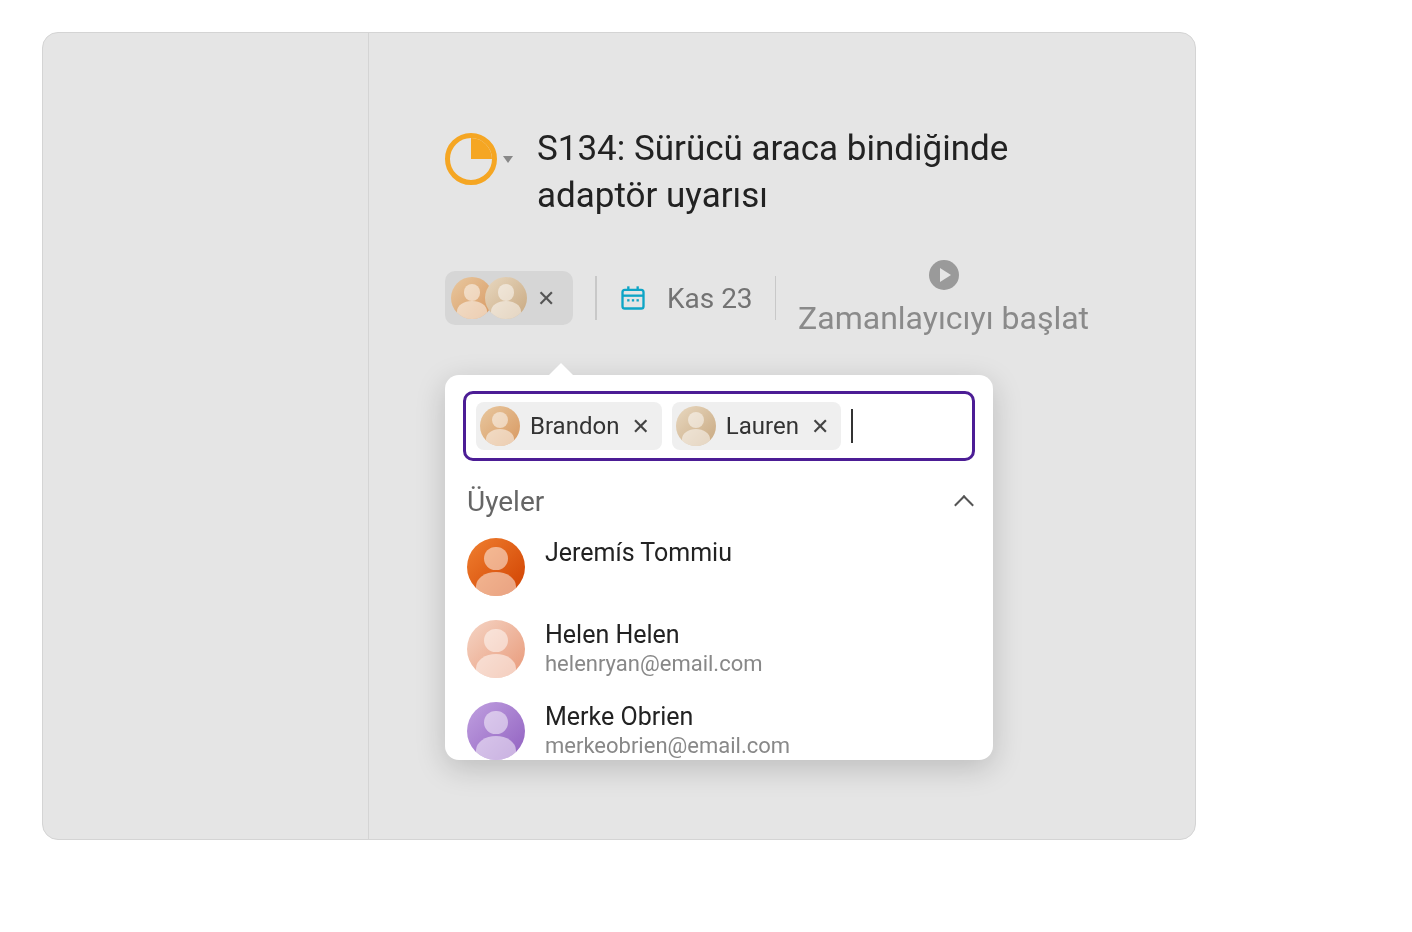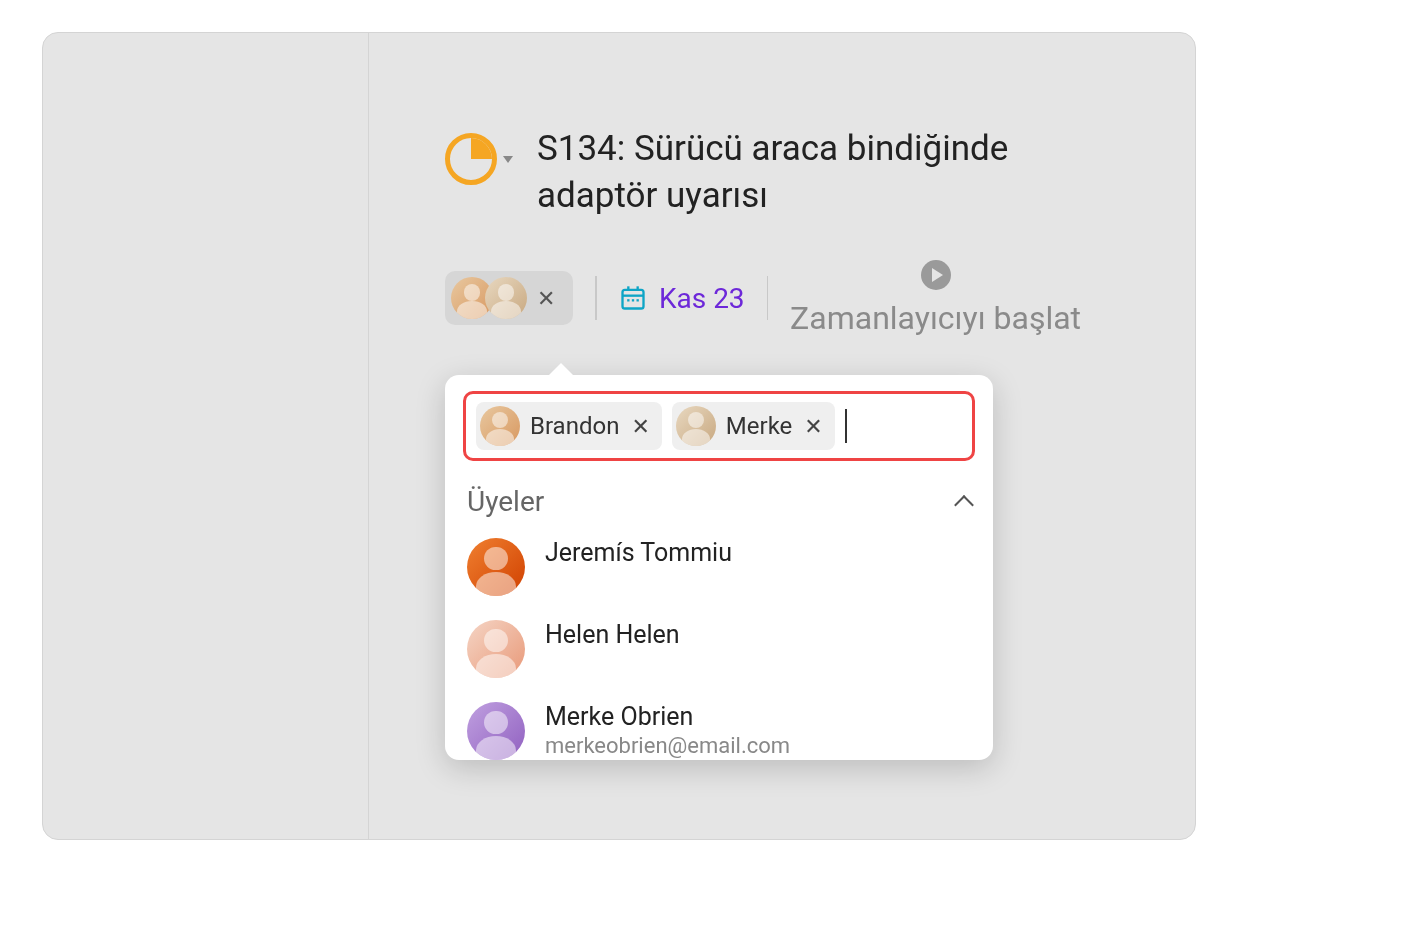--- a/index.html
+++ b/index.html
@@ -128,22 +128,22 @@
 }
 .divider {
   width: 1.5px;
   height: 44px;
   background: #c8c8c8;
   margin: 0 22px;
 }
 .date-group {
   display: flex;
   align-items: center;
-  gap: 12px;
-  color: #6d28d9;
+  gap: 20px;
+  color: #737373;
   font-size: 28px;
   cursor: pointer;
 }
 .cal-icon {
   width: 28px;
   height: 28px;
 }
 .timer-group {
   display: flex;
   align-items: center;
@@ -184,21 +184,21 @@
   content:"";
   position:absolute;
   top:-12px;
   left:102px;
   border-left:14px solid transparent;
   border-right:14px solid transparent;
   border-bottom:14px solid #fff;
 }
 .input-box {
   margin: 0 18px 14px 18px;
-  border: 3px solid #ef4444;
+  border: 3px solid #4c1d95;
   border-radius: 10px;
   padding: 8px 10px;
   display: flex;
   align-items: center;
   gap: 10px;
   flex-wrap: wrap;
 }
 .chip {
   display: flex;
   align-items: center;
@@ -289,21 +289,21 @@
 
     <div class="dropdown">
       <div class="input-box">
         <div class="chip">
           <span class="avatar a1"></span>
           <span>Brandon</span>
           <span class="chip-close">✕</span>
         </div>
         <div class="chip">
           <span class="avatar a2"></span>
-          <span>Merke</span>
+          <span>Lauren</span>
           <span class="chip-close">✕</span>
         </div>
         <span class="cursor-line"></span>
       </div>
 
       <div class="section-header">
         <span>Üyeler</span>
         <span class="chev-up"></span>
       </div>
 
@@ -311,20 +311,21 @@
         <span class="avatar a3"></span>
         <div class="member-info">
           <div class="name">Jeremís Tommiu</div>
         </div>
       </div>
 
       <div class="member-row">
         <span class="avatar a4"></span>
         <div class="member-info">
           <div class="name">Helen Helen</div>
+          <div class="email">helenryan@email.com</div>
         </div>
       </div>
 
       <div class="member-row cutoff" style="padding-bottom:0;">
         <span class="avatar a5"></span>
         <div class="member-info">
           <div class="name">Merke Obrien</div>
           <div class="email">merkeobrien@email.com</div>
         </div>
       </div>

